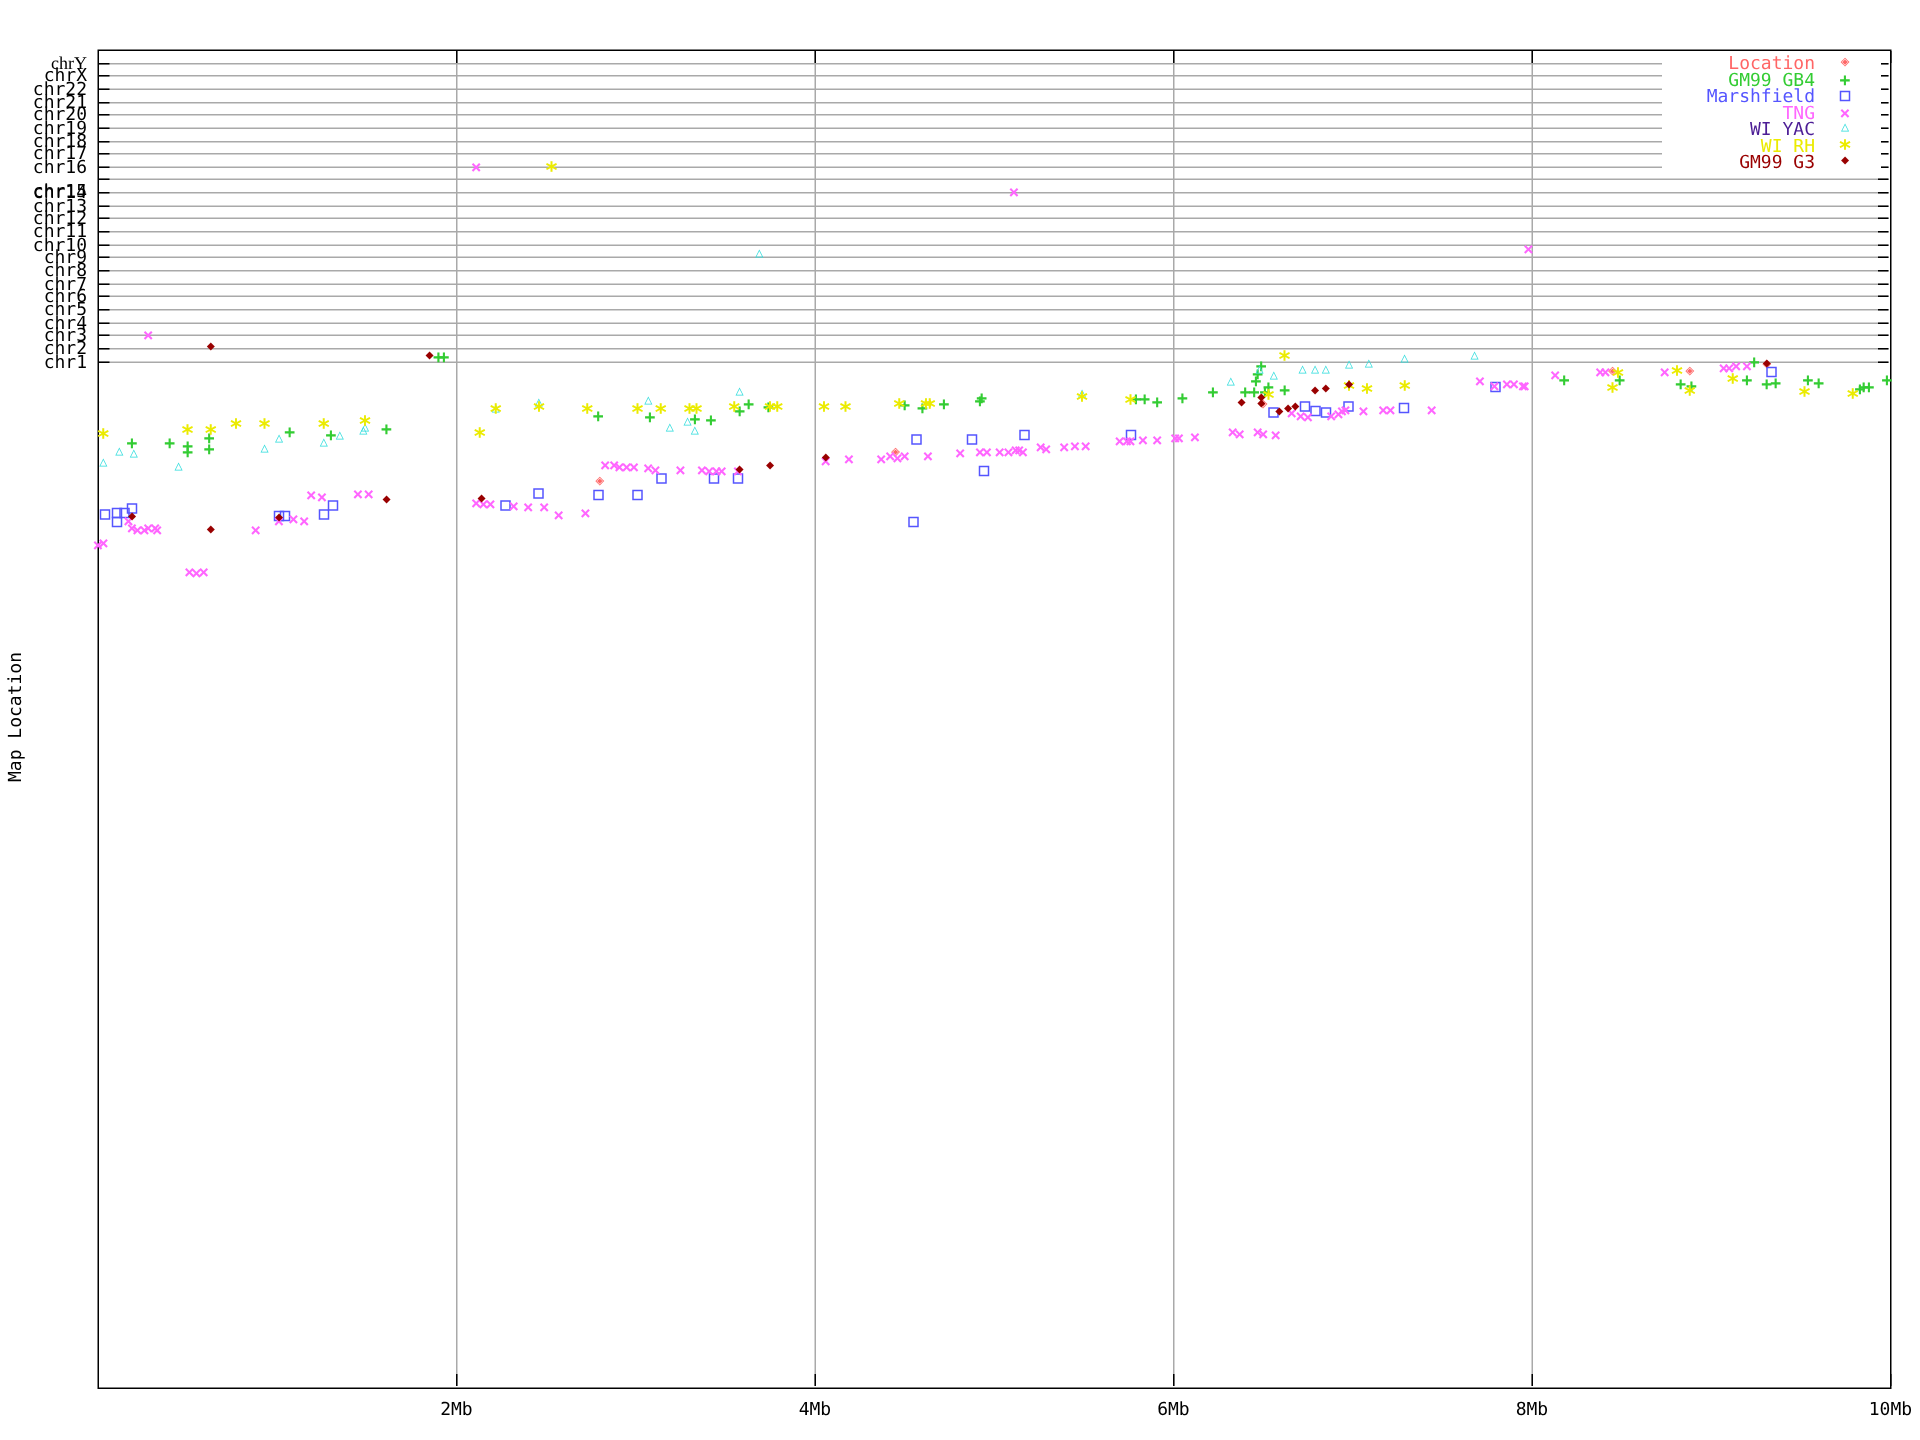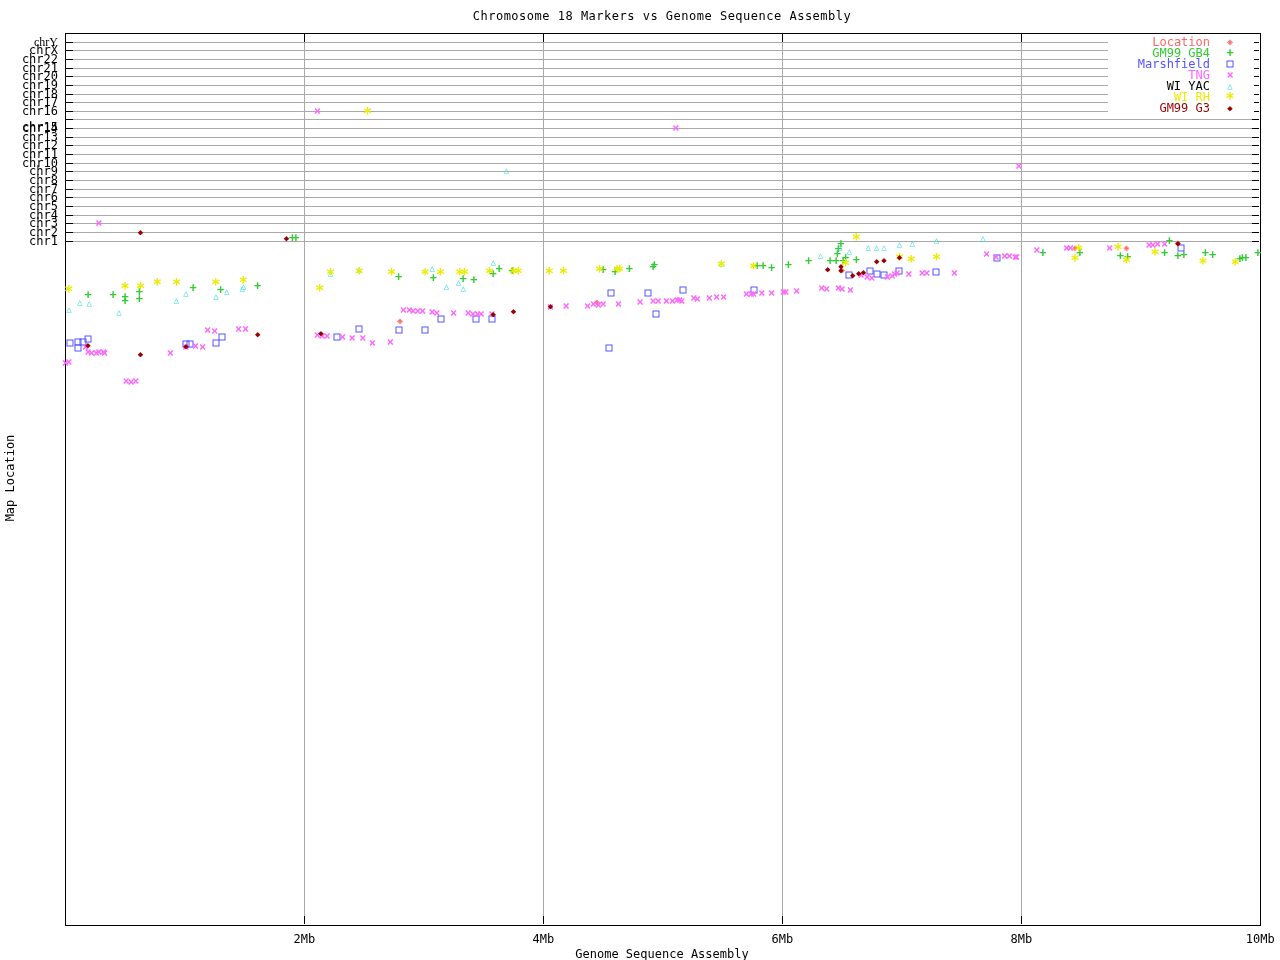--- a/index.html
+++ b/index.html
@@ -22,23 +22,21 @@
   .mk-star{font-size:15px;font-weight:bold;transform:translate(-50%,-34%);}
   .mk-ddot{font-size:10px;}
   .mk-fdia{font-size:9px;}
   .legend-text{position:absolute;right:70px;font-size:12px;line-height:12px;text-align:right;}
   .legend-marker{position:absolute;left:1230px;}
 </style>
 </head>
 <body>
 
 <div id="chart">
-  <div id="title">Chromosome 18 Markers vs Genome Sequence Assembly</div>
   <div id="ylabel">Map Location</div>
-  <div id="xlabel">Genome Sequence Assembly</div>
   <div id="plot-border"></div>
   <div id="generated">
       <div class="hgrid" style="left: 66.3px; top: 41.6px; width: 1192.7px;"></div>
       <div class="tick" style="left: 66.3px; top: 41.6px; width: 7px; height: 1px;"></div>
       <div class="tick" style="left: 1252px; top: 41.6px; width: 7px; height: 1px;"></div>
       <div class="ytick-label" style="top: 35.6px; font-family: Liberation Serif, serif;">chrY</div>
       <div class="hgrid" style="left: 66.3px; top: 50.25px; width: 1192.7px;"></div>
       <div class="tick" style="left: 66.3px; top: 50.25px; width: 7px; height: 1px;"></div>
       <div class="tick" style="left: 1252px; top: 50.25px; width: 7px; height: 1px;"></div>
       <div class="ytick-label" style="top: 44.25px;">chrX</div>
@@ -427,20 +425,20 @@
       <div class="pt mk-fdia" style="left: 1177.85px; top: 243px; color: rgb(153, 0, 0);">◆</div>
       <div style="left: 1108px; top: 36px; width: 146px; height: 80px; background: rgb(255, 255, 255); position: absolute;"></div>
       <div class="legend-text" style="top: 35.5px; color: rgb(255, 102, 102);">Location</div>
       <div class="pt mk-ddot legend-marker" style="left: 1230px; top: 41.5px; color: rgb(255, 102, 102);">◈</div>
       <div class="legend-text" style="top: 46.6px; color: rgb(51, 204, 51);">GM99 GB4</div>
       <div class="pt mk-plus legend-marker" style="left: 1230px; top: 52.6px; color: rgb(51, 204, 51);">+</div>
       <div class="legend-text" style="top: 57.7px; color: rgb(85, 85, 255);">Marshfield</div>
       <div class="pt mk-osquare legend-marker" style="left: 1230px; top: 63.7px; color: rgb(85, 85, 255);"></div>
       <div class="legend-text" style="top: 68.8px; color: rgb(255, 102, 255);">TNG</div>
       <div class="pt mk-cross legend-marker" style="left: 1230px; top: 74.8px; color: rgb(255, 102, 255);">×</div>
-      <div class="legend-text" style="top: 79.9px; color: #000000;">WI YAC</div>
+      <div class="legend-text" style="top: 79.9px; color: #4c1d95;">WI YAC</div>
       <div class="pt mk-otri legend-marker" style="left: 1230px; top: 85.9px; color: rgb(51, 221, 221);">△</div>
       <div class="legend-text" style="top: 91px; color: rgb(235, 235, 0);">WI RH</div>
       <div class="pt mk-star legend-marker" style="left: 1230px; top: 97px; color: rgb(235, 235, 0);">*</div>
       <div class="legend-text" style="top: 102.1px; color: rgb(153, 0, 0);">GM99 G3</div>
       <div class="pt mk-fdia legend-marker" style="left: 1230px; top: 108.1px; color: rgb(153, 0, 0);">◆</div>
     </div>
 </div>
 
 </body></html>

